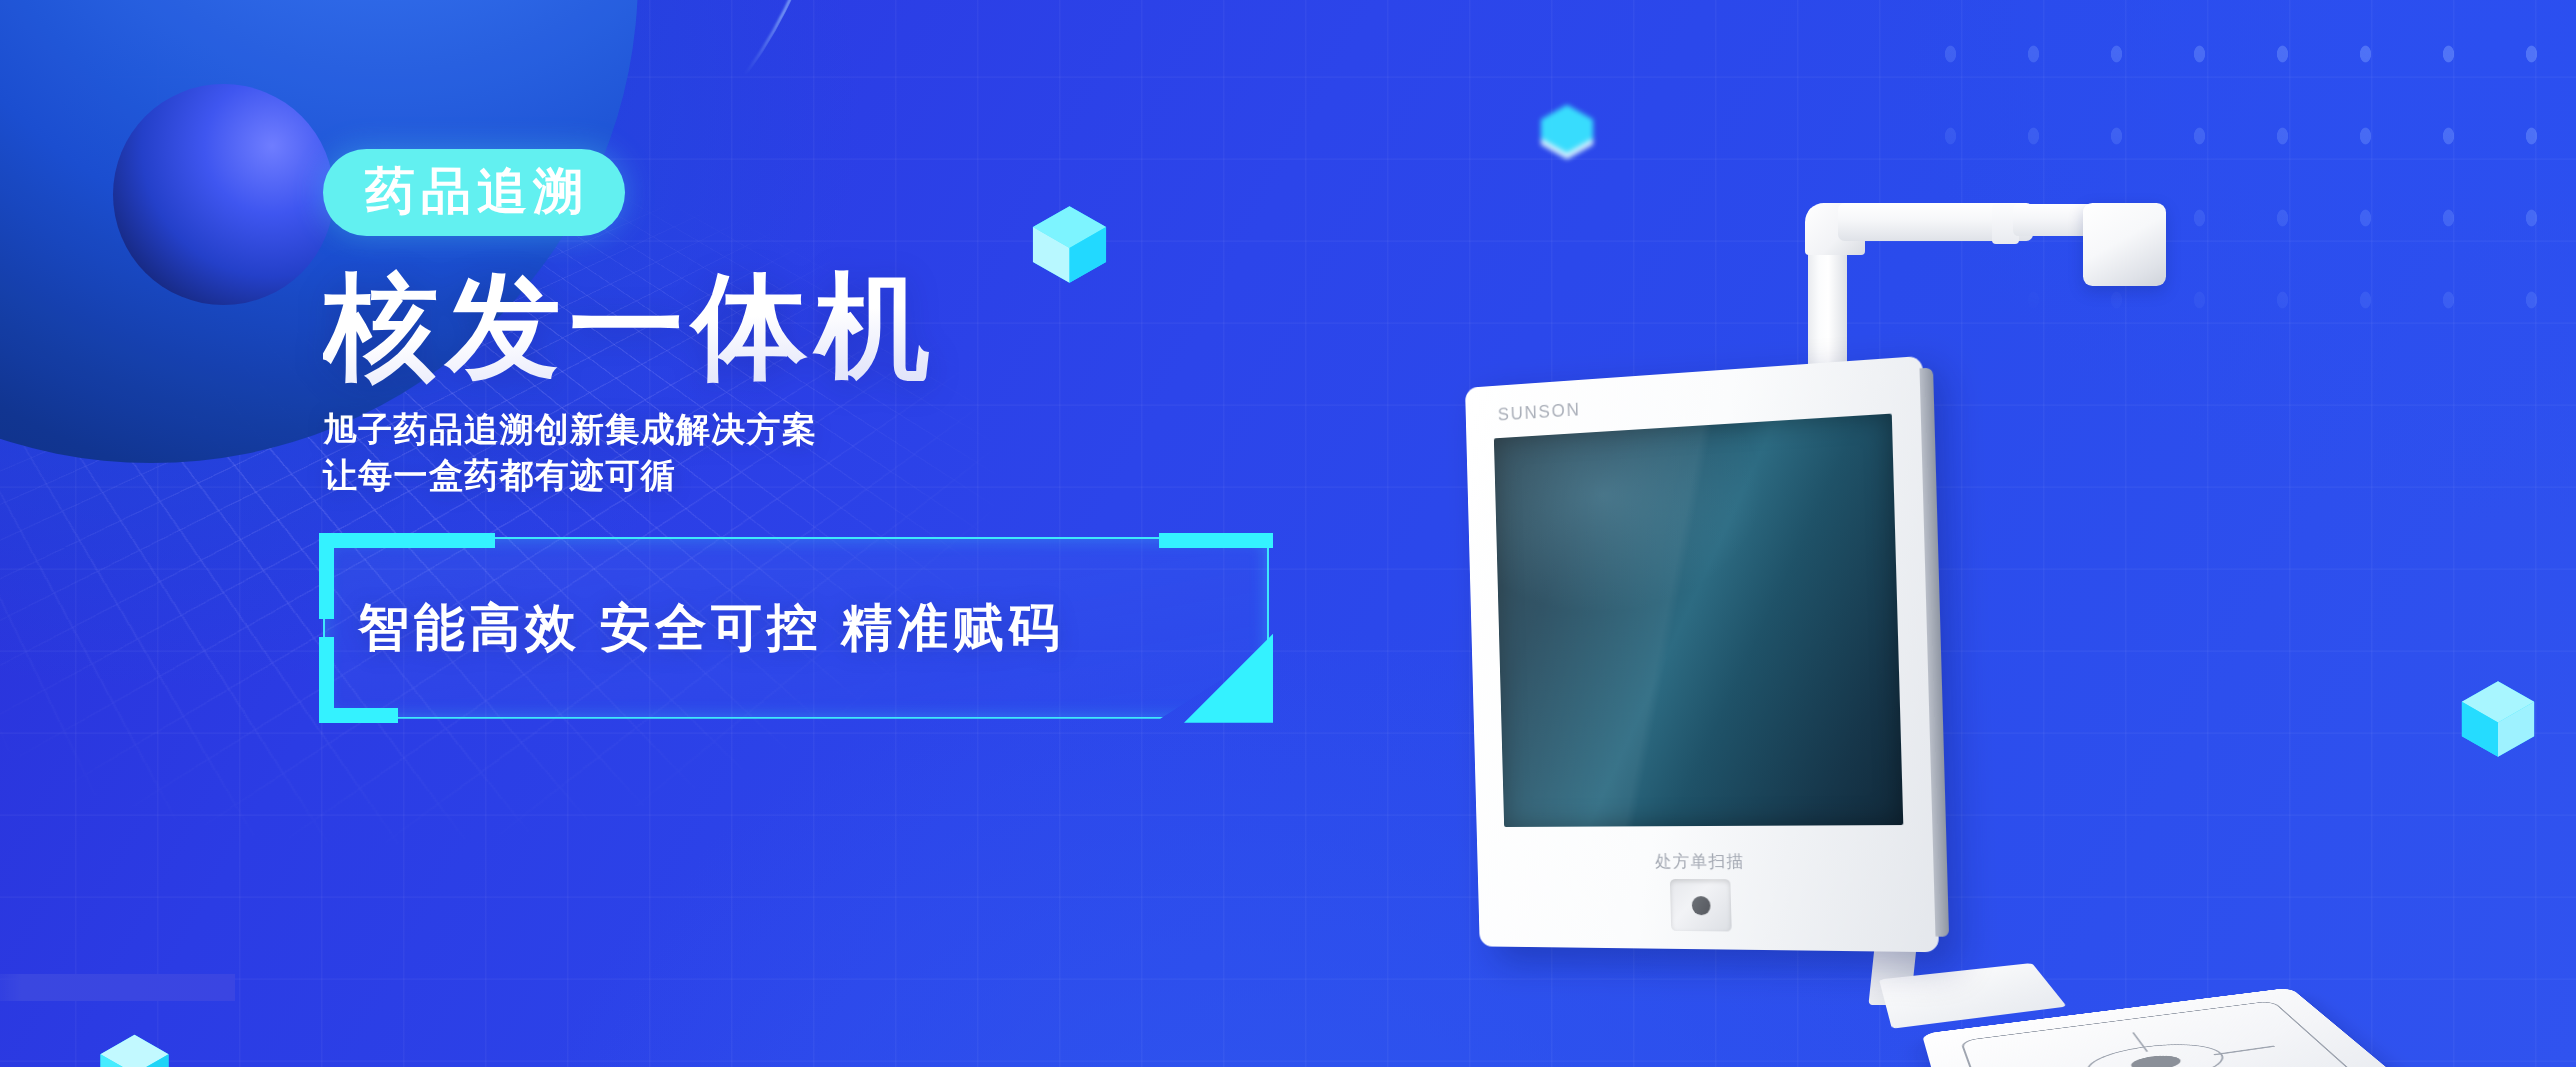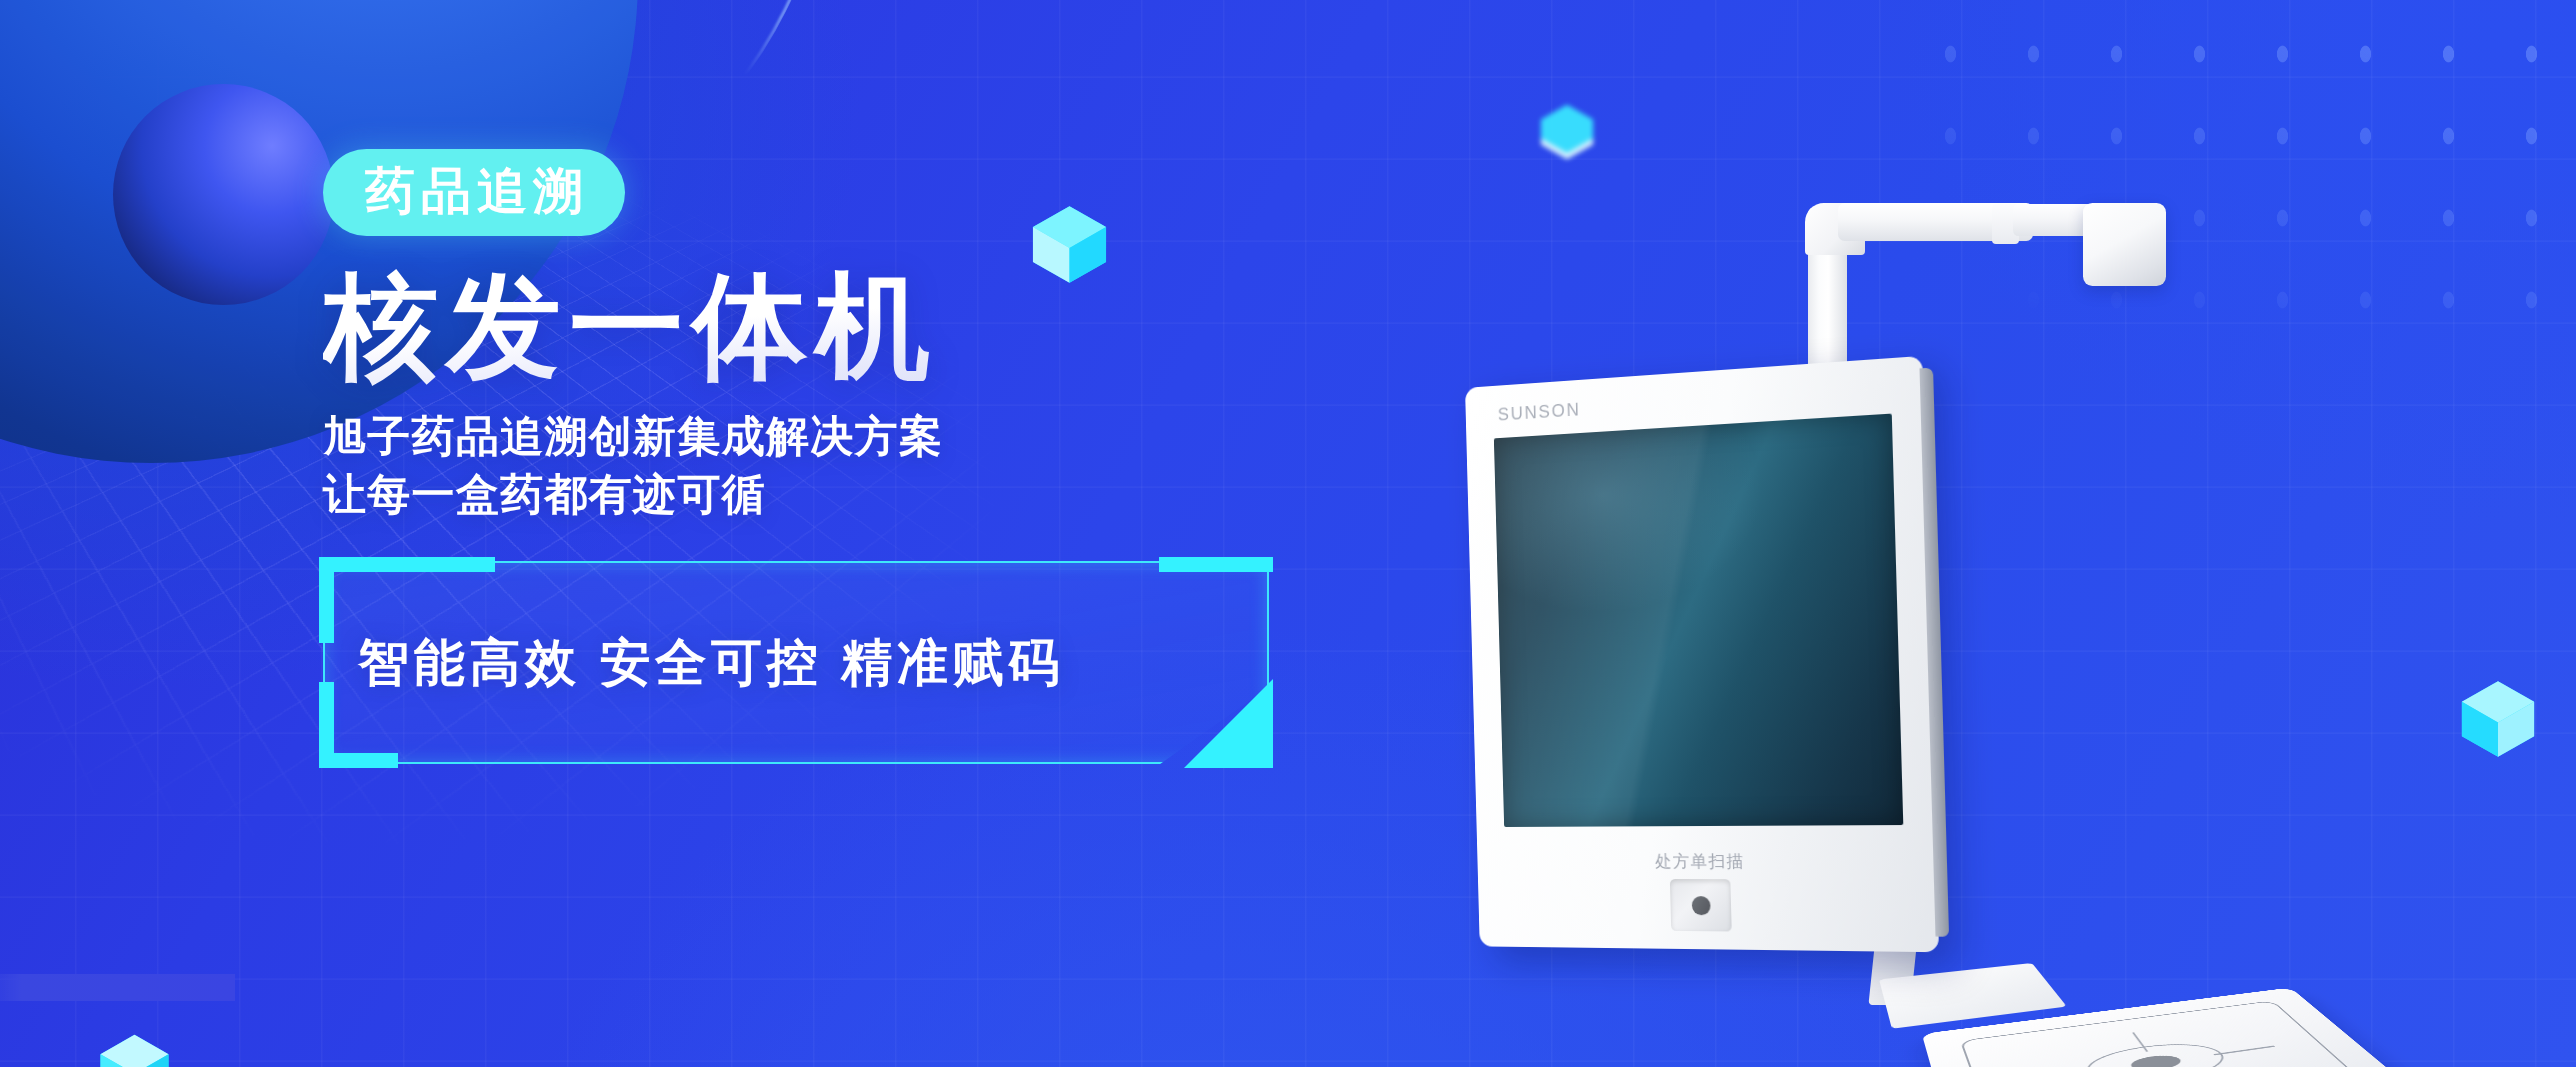--- a/index.html
+++ b/index.html
@@ -132,33 +132,33 @@
             background-clip:text;
     color:transparent;
     -webkit-text-fill-color:transparent;
     text-shadow:none;
     filter:drop-shadow(0 5.4px 16px rgba(10,20,90,.22));
   }
 
   .sub { margin-top:20px; }
   .sub-line {
     color:#ffffff;
-    font-size:43px;
+    font-size:34px;
     font-weight:bold;
     line-height:1.35;
     letter-spacing:1.3px;
     filter:drop-shadow(0 2.7px 9.4px rgba(10,20,90,.20));
   }
 
   
   .tagline-wrap {
     position:relative;
     margin-top:38px;
     width:946px;
-    height:203px;
+    height:182px;
     text-align:right;
   }
   .frame-outline {
     position:absolute; inset:0;
     border:2px solid #3ee8fb;
     clip-path:polygon(0 0, 100% 0, 100% 62%, 88.5% 100%, 0 100%);
     box-shadow:0 0 17.4px rgba(62,232,251,.30) inset;
   }
   .frame-inner-glow {
     position:absolute; inset:0;

